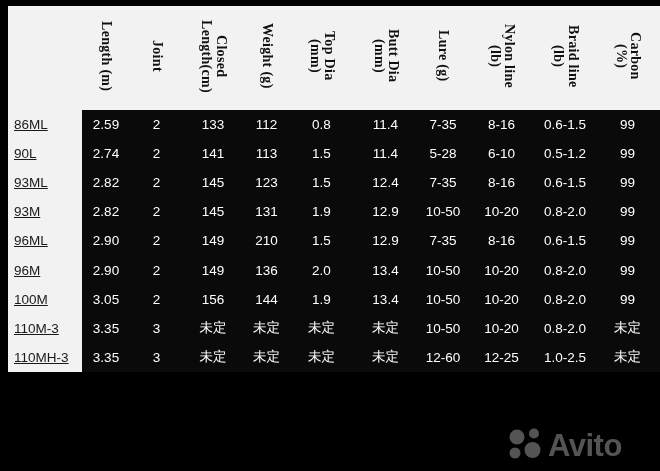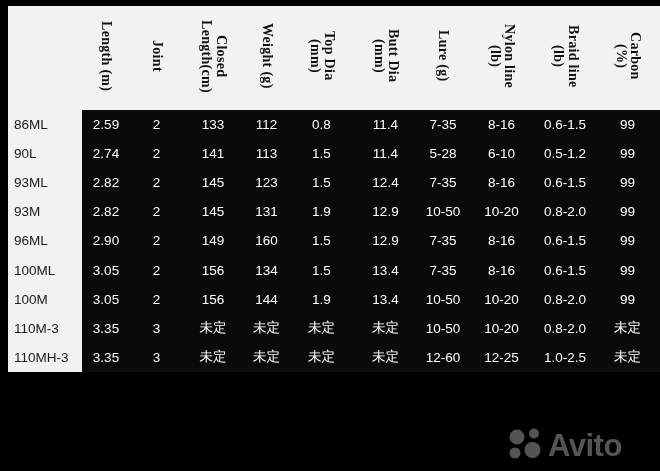--- a/index.html
+++ b/index.html
@@ -81,20 +81,21 @@
     background: #f2f2f2;
     color: #1a1a1a;
     font-size: 13.5px;
     text-align: left;
     padding-left: 6px !important;
     border-bottom: 2px solid #ffffff;
     border-right: 2px solid #ffffff;
     height: 29.1px;
     white-space: nowrap;
     overflow: hidden;
+    text-decoration: underline;
   }
 
   .cell-data {
     background: #0a0a0a;
     color: #ffffff;
     font-size: 13.5px;
     text-align: center;
     border-bottom: 1px solid #cfcfcf;
     border-right: 1px solid #cfcfcf;
     height: 29.1px;
@@ -230,39 +231,39 @@
           <td class="cell-data">10-50</td>
           <td class="cell-data">10-20</td>
           <td class="cell-data">0.8-2.0</td>
           <td class="cell-data last">99</td>
         </tr>
         <tr class="data-row">
           <td class="cell-model">96ML</td>
           <td class="cell-data">2.90</td>
           <td class="cell-data">2</td>
           <td class="cell-data">149</td>
-          <td class="cell-data">160</td>
+          <td class="cell-data">210</td>
           <td class="cell-data">1.5</td>
           <td class="cell-data">12.9</td>
           <td class="cell-data">7-35</td>
           <td class="cell-data">8-16</td>
           <td class="cell-data">0.6-1.5</td>
           <td class="cell-data last">99</td>
         </tr>
         <tr class="data-row">
-          <td class="cell-model">100ML</td>
-          <td class="cell-data">3.05</td>
-          <td class="cell-data">2</td>
-          <td class="cell-data">156</td>
-          <td class="cell-data">134</td>
-          <td class="cell-data">1.5</td>
+          <td class="cell-model">96M</td>
+          <td class="cell-data">2.90</td>
+          <td class="cell-data">2</td>
+          <td class="cell-data">149</td>
+          <td class="cell-data">136</td>
+          <td class="cell-data">2.0</td>
           <td class="cell-data">13.4</td>
-          <td class="cell-data">7-35</td>
-          <td class="cell-data">8-16</td>
-          <td class="cell-data">0.6-1.5</td>
+          <td class="cell-data">10-50</td>
+          <td class="cell-data">10-20</td>
+          <td class="cell-data">0.8-2.0</td>
           <td class="cell-data last">99</td>
         </tr>
         <tr class="data-row">
           <td class="cell-model">100M</td>
           <td class="cell-data">3.05</td>
           <td class="cell-data">2</td>
           <td class="cell-data">156</td>
           <td class="cell-data">144</td>
           <td class="cell-data">1.9</td>
           <td class="cell-data">13.4</td>

